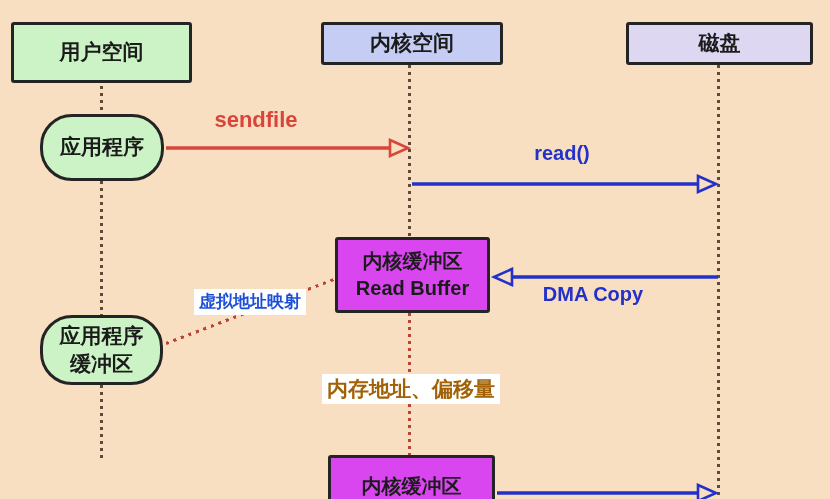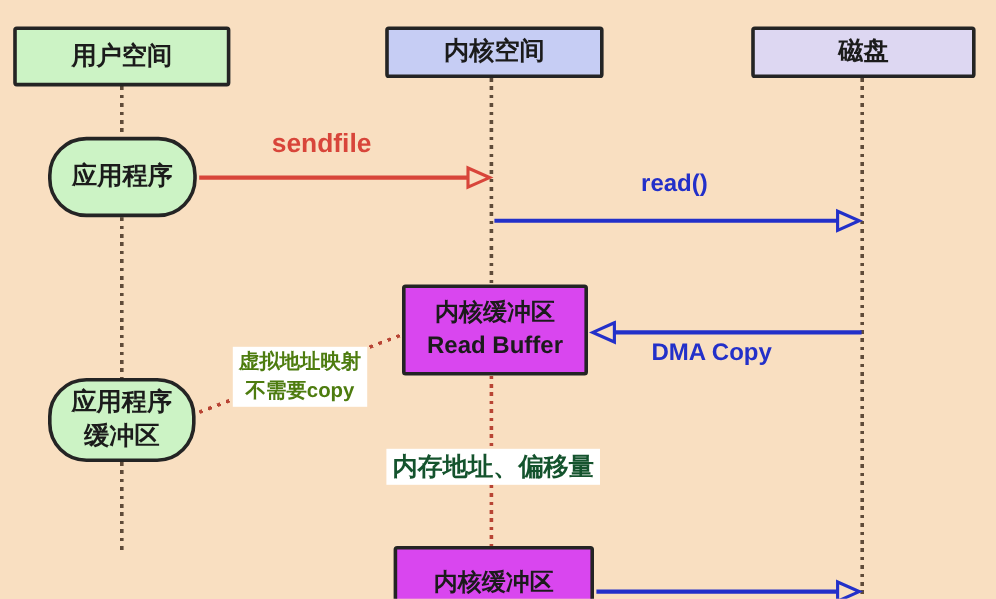--- a/index.html
+++ b/index.html
@@ -34,41 +34,41 @@
     background:repeating-linear-gradient(to right,#b84434 0 3px,transparent 3px 8px);
     transform-origin:left center;
   }
   .arrow{position:absolute;overflow:visible;}
   .lbl{position:absolute;transform:translateX(-50%);white-space:nowrap;font-weight:bold;}
   .lbl.red{color:#d8453a;font-size:22px;}
   .lbl.blue{color:#2330c9;font-size:20px;}
   .lbl.big{font-size:20px;}
   .note{
     position:absolute;transform:translateX(-50%);
-    background:#ffffff;color:#4d7c0f;font-weight:bold;
+    background:#ffffff;color:#1d4ed8;font-weight:bold;
     text-align:center;white-space:nowrap;padding:1px 5px;
   }
   .note.small{font-size:17px;line-height:1.4;}
-  .note.rednote{color:#14532d;font-size:21px;}
+  .note.rednote{color:#a16207;font-size:21px;}
   .toptext{align-items:flex-start;padding-top:15px;font-size:20px;}
 </style>
 </head>
 <body>
 
 <div class="canvas">
 
   <div class="vline" style="left:100px;top:65px;height:50px;"></div>
   <div class="vline" style="left:100px;top:181px;height:134px;"></div>
   <div class="vline" style="left:100px;top:385px;height:76px;"></div>
   <div class="vline" style="left:408px;top:65px;height:172px;"></div>
   <div class="vline red" style="left:408px;top:313px;height:142px;"></div>
   <div class="vline" style="left:717px;top:65px;height:434px;"></div>
   <div class="dline" style="left:166px;top:342px;width:180px;transform:rotate(-20.9deg);"></div>
 
-  <div class="box green hdr" style="left:11px;top:22px;width:181px;height:50px;">
+  <div class="box green hdr" style="left:11px;top:22px;width:181px;height:61px;">
     <span>用户空间</span>
   </div>
   <div class="box kernelfill hdr" style="left:321px;top:22px;width:182px;height:43px;">
     <span>内核空间</span>
   </div>
   <div class="box diskfill hdr" style="left:626px;top:22px;width:187px;height:43px;">
     <span>磁盘</span>
   </div>
 
   <div class="box green node" style="left:40px;top:114px;width:124px;height:67px;">
@@ -106,23 +106,22 @@
   <svg class="arrow" style="left:492px;top:265px;" width="228" height="24">
     <line x1="20" y1="12" x2="226" y2="12" stroke-width="3.4" stroke="#2330c9"></line>
     <polygon points="20,4 2,12 20,20" fill="#f9dfc1" stroke-width="2.6" stroke="#2330c9"></polygon>
   </svg>
 
   <svg class="arrow" style="left:495px;top:481px;" width="225" height="24">
     <line x1="2" y1="12" x2="203" y2="12" stroke-width="3.4" stroke="#2330c9"></line>
     <polygon points="203,4 221,12 203,20" fill="#f9dfc1" stroke-width="2.6" stroke="#2330c9"></polygon>
   </svg>
 
-  <div class="lbl red" style="left:268px;top:107px;text-align:right;">sendfile</div>
+  <div class="lbl red" style="left:256px;top:107px;text-align:right;">sendfile</div>
   <div class="lbl blue" style="left:562px;top:142px;">read()</div>
   <div class="lbl blue big" style="left:593px;top:283px;">DMA Copy</div>
 
   <div class="note small" style="left:250px;top:289px;">
     <span>虚拟地址映射</span><br>
-    <span>不需要copy</span>
   </div>
   <div class="note rednote" style="left:411px;top:374px;">内存地址、偏移量</div>
 
 </div>
 
 </body></html>

